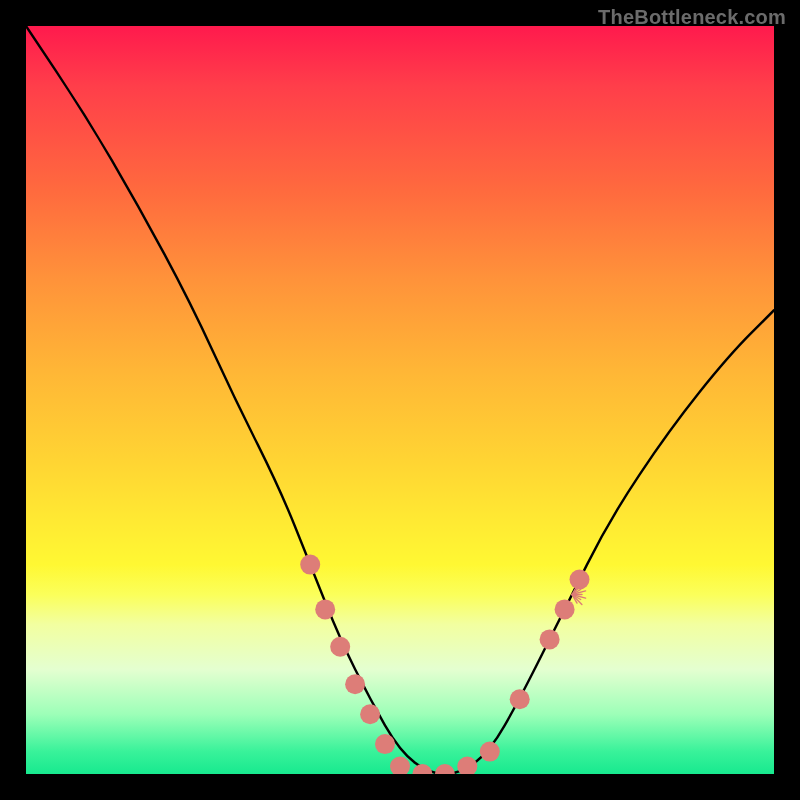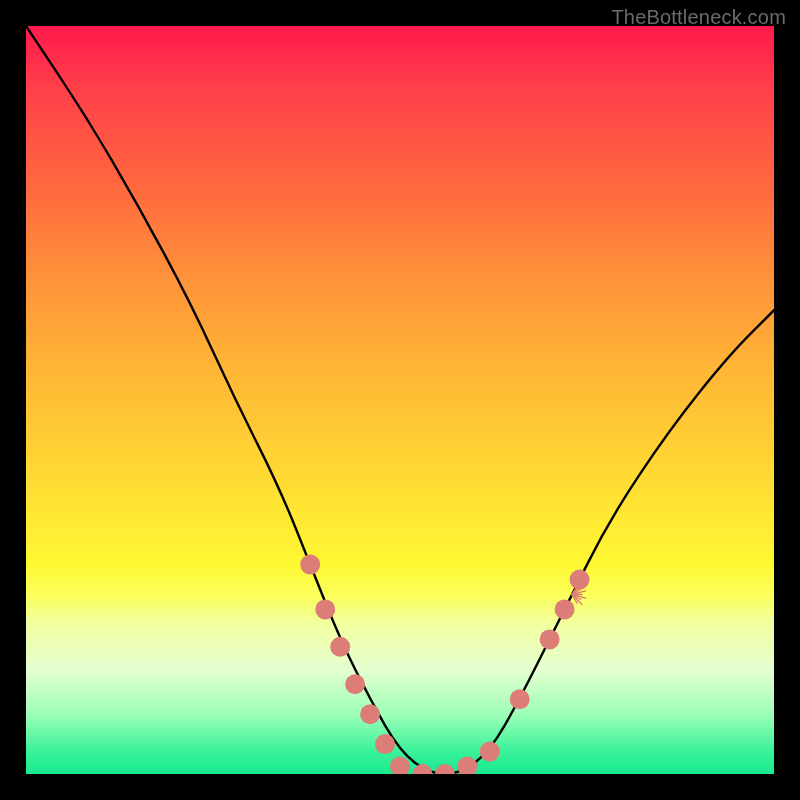--- a/index.html
+++ b/index.html
@@ -40,21 +40,21 @@
       #39f29a 97%,
       #17e98f 100%
     );
   }
   .watermark {
     position: absolute;
     top: 6px;
     right: 14px;
     color: #6b6b6b;
     font-size: 20px;
-    font-weight: 400;
+    font-weight: 700;
     letter-spacing: 0.2px;
     z-index: 5;
     user-select: none;
   }
   svg.curve {
     position: absolute;
     left: 0;
     top: 0;
     width: 748px;
     height: 748px;

